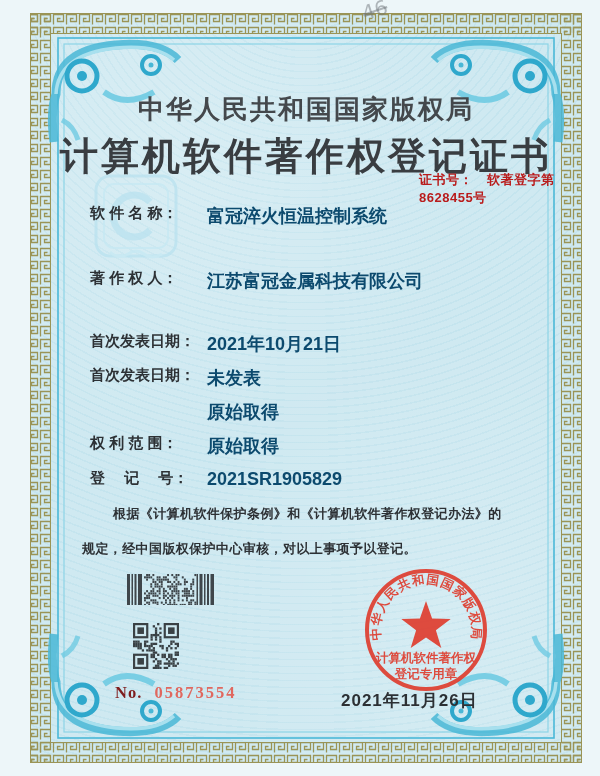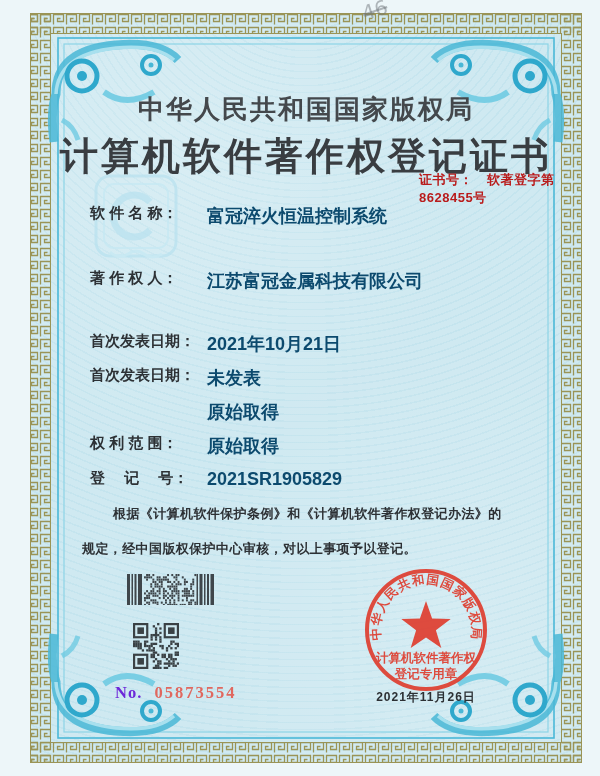--- a/index.html
+++ b/index.html
@@ -17,23 +17,23 @@
   .center-band{left:30px;width:552px;text-align:center;}
   .authority{top:92px;font-size:26px;font-weight:700;letter-spacing:2px;color:#44484c;}
   .cert-title{top:131px;font-size:38px;font-weight:800;letter-spacing:3px;color:#393d41;}
   .certno{top:171px;left:372px;font-size:13px;font-weight:700;color:#b91c1c;letter-spacing:.5px;margin-left:47px;}
   .certno .gap{display:inline-block;width:14px;}
   .row{position:absolute;left:8px;width:100%;height:20px;}
   .row .lbl{position:absolute;left:82px;font-size:15px;font-weight:700;white-space:pre;color:#2d3135;}
   .row .val{position:absolute;left:199px;font-size:18px;font-weight:700;white-space:nowrap;color:#0c4a6e;}
   .statement{font-size:13px;font-weight:600;color:#2d3135;letter-spacing:.4px;white-space:nowrap;text-align:center;}
   .serial{top:683px;left:115px;font-size:16.5px;font-family:"Liberation Serif","DejaVu Serif",serif;font-weight:700;}
-  .serial .no{color:#6d28d9;letter-spacing:1px;margin-top:24px;}
+  .serial .no{color:#7f1d1d;letter-spacing:1px;margin-top:24px;}
   .serial .num{color:#e0685f;letter-spacing:2px;margin-left:8px;}
-  .issue-date{top:689px;left:341px;width:170px;text-align:center;font-size:12px;font-weight:700;color:#2c3034;letter-spacing:1px;}
+  .issue-date{top:689px;left:341px;width:170px;font-size:17px;font-weight:700;color:#2c3034;letter-spacing:1px;}
   .scribble{top:-2px;left:362px;font-size:20px;color:rgba(110,116,122,.5);transform:rotate(-18deg);text-decoration:line-through;font-family:"DejaVu Sans","Liberation Sans",sans-serif;}
 </style>
 </head>
 <body>
 
 <div class="page">
   <div class="cert-bg"></div>
 
   <svg class="decor" width="600" height="776" viewBox="0 0 600 776">
     <defs>

